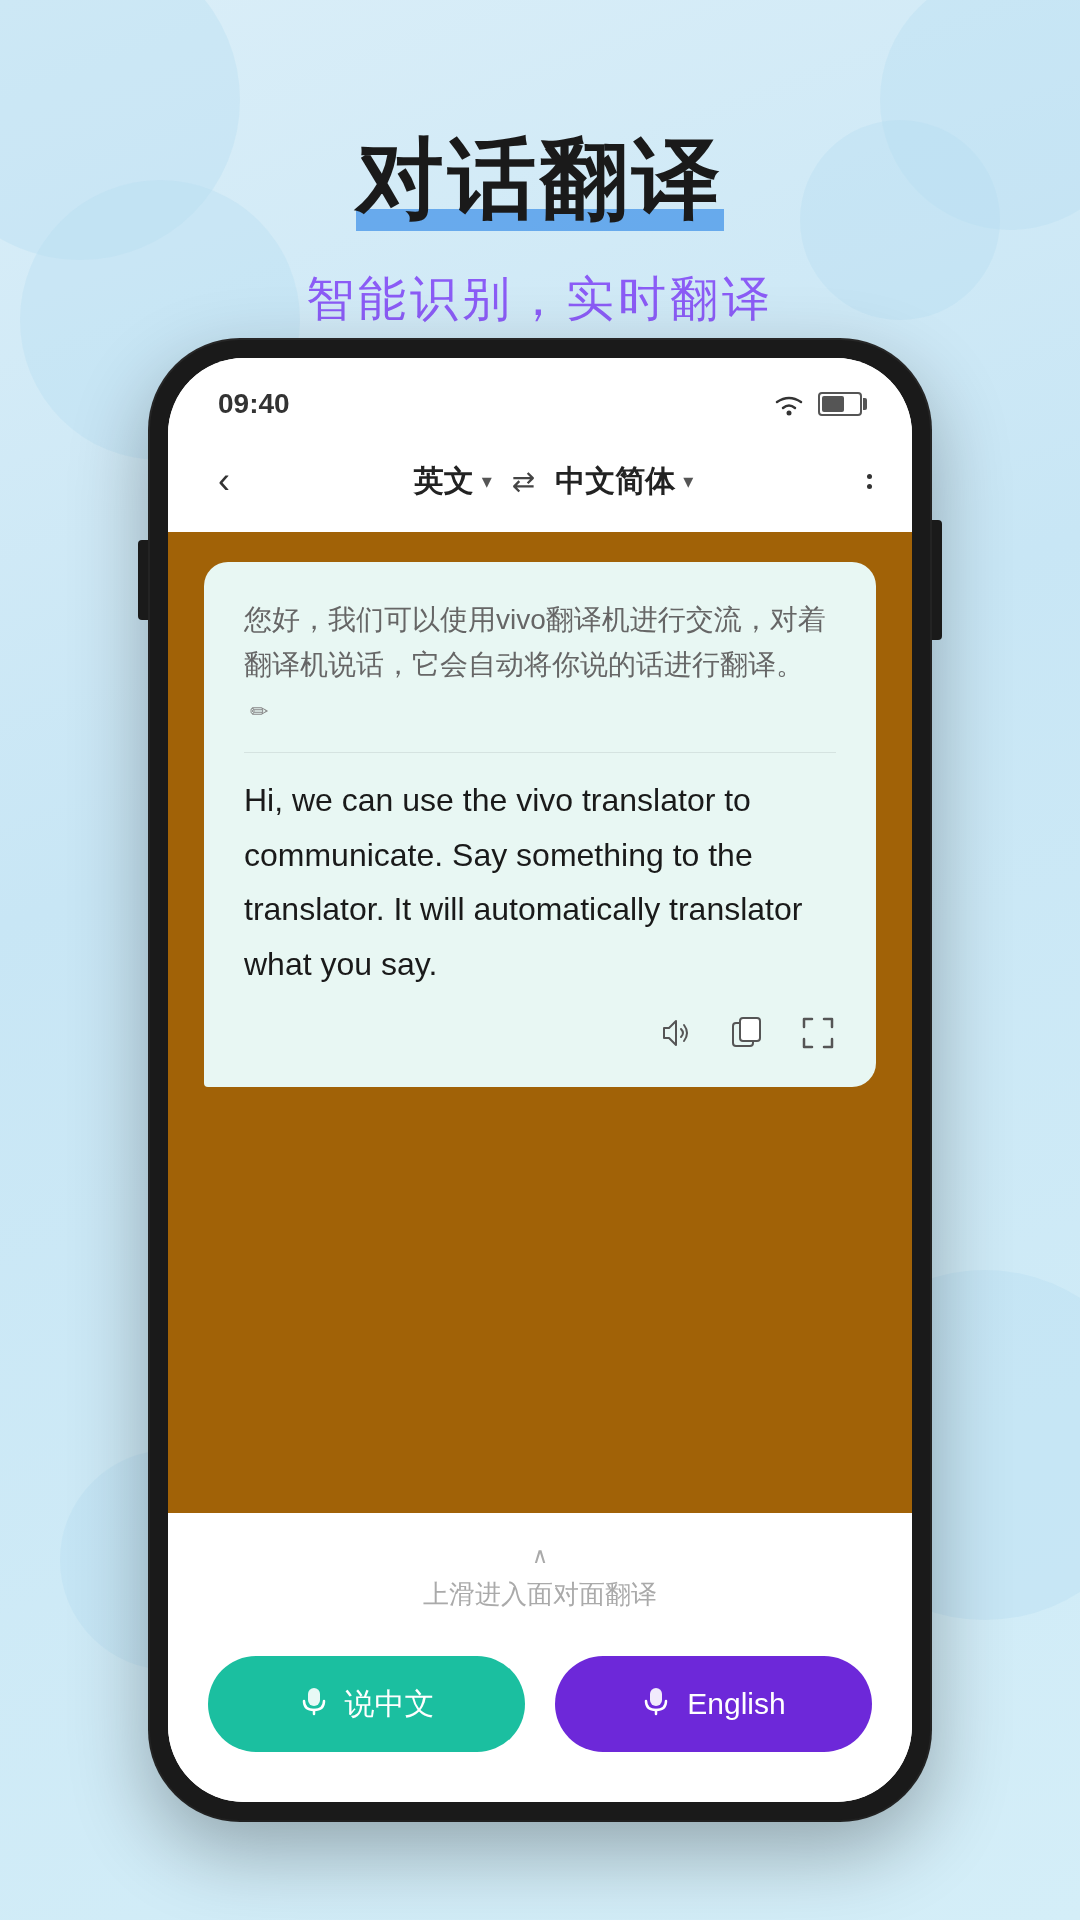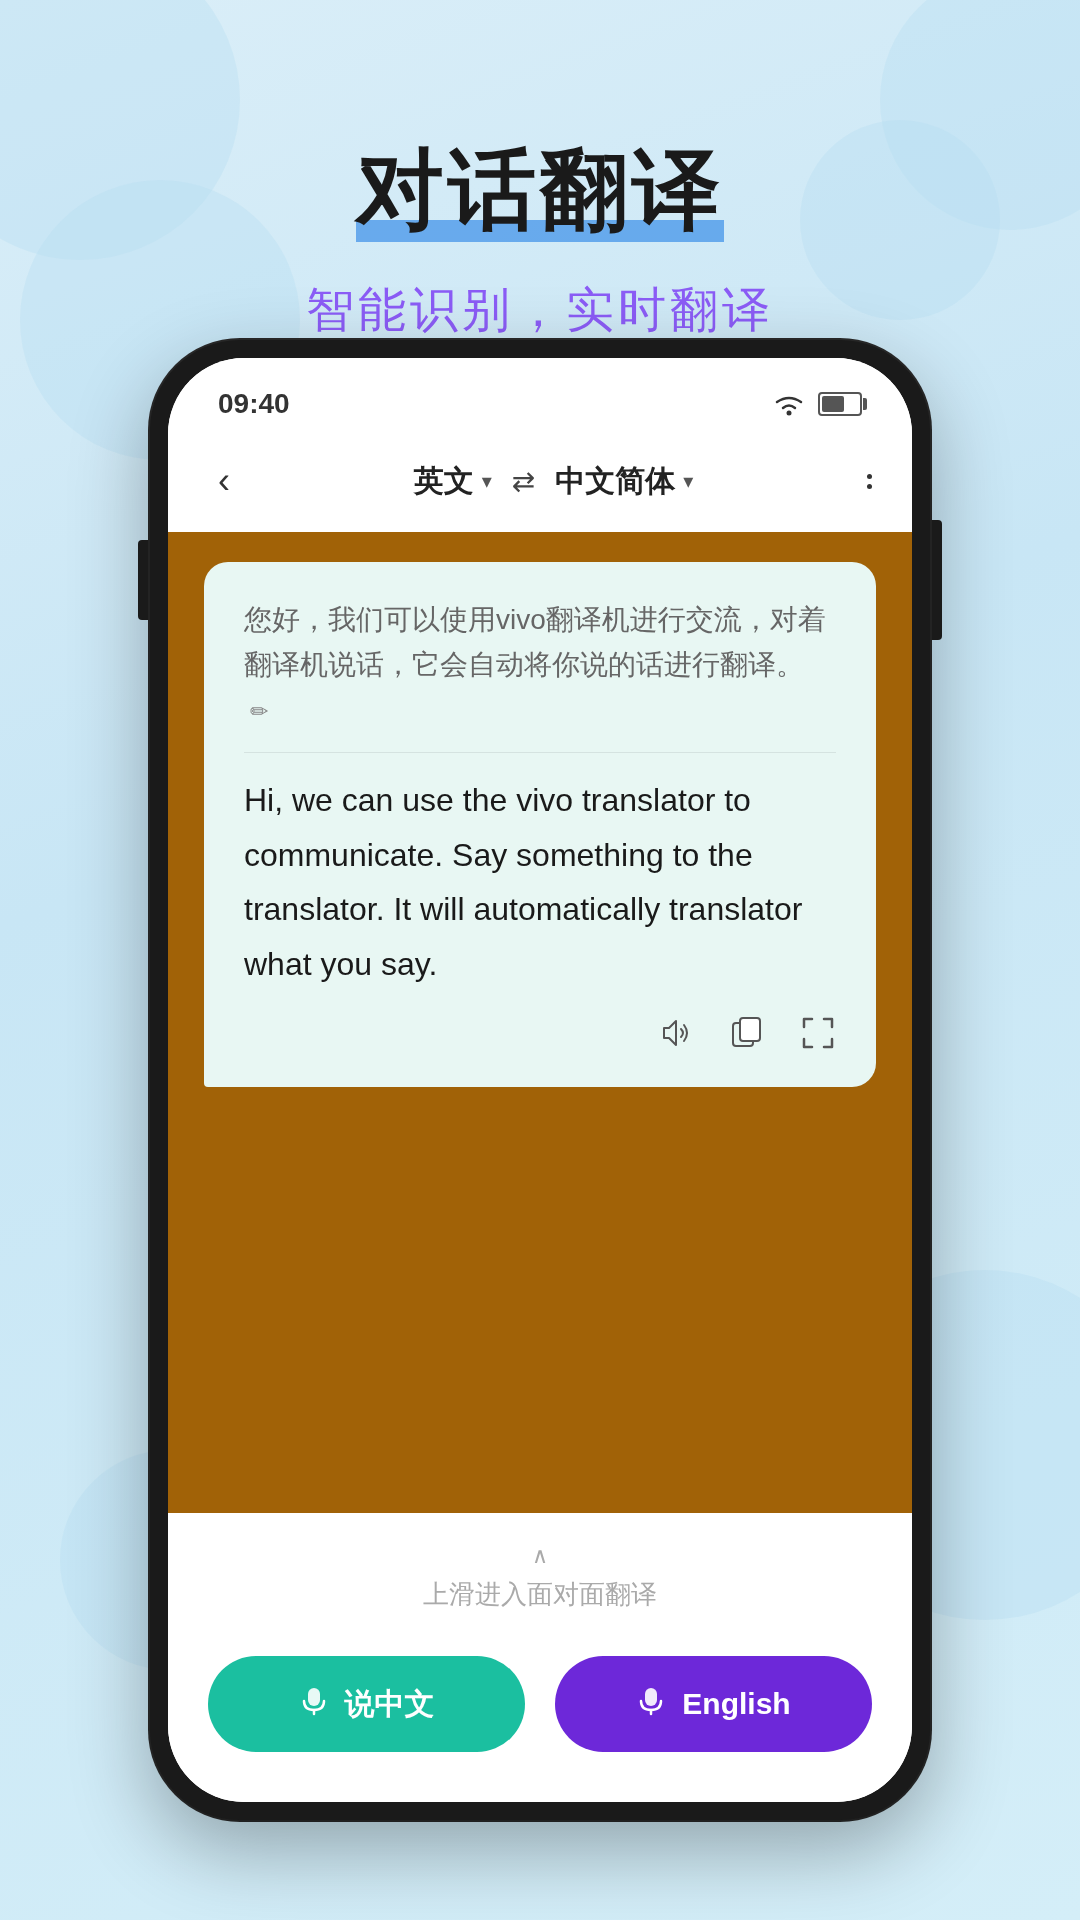--- a/index.html
+++ b/index.html
@@ -43,21 +43,20 @@
       width: 220px; height: 220px;
       bottom: 250px; left: 60px;
     }
 
     
     .page-header {
       text-align: center;
       padding-top: 120px;
       position: relative;
       z-index: 2;
-      margin-top: 11px;
     }
 
     .page-title {
       font-size: 88px;
       font-weight: 900;
       color: #1a1a1a;
       letter-spacing: 4px;
       position: relative;
       display: inline-block;
     }
@@ -339,21 +338,21 @@
       flex: 1;
       height: 96px;
       border-radius: 48px;
       border: none;
       cursor: pointer;
       display: flex;
       align-items: center;
       justify-content: center;
       gap: 16px;
       font-size: 30px;
-      font-weight: 700;
+      font-weight: 400;
     }
 
     .speak-btn-cn {
       background: #1bbfa0;
       color: #fff;
     }
 
     .speak-btn-en {
       background: #6d28d9;
       color: #fff;

